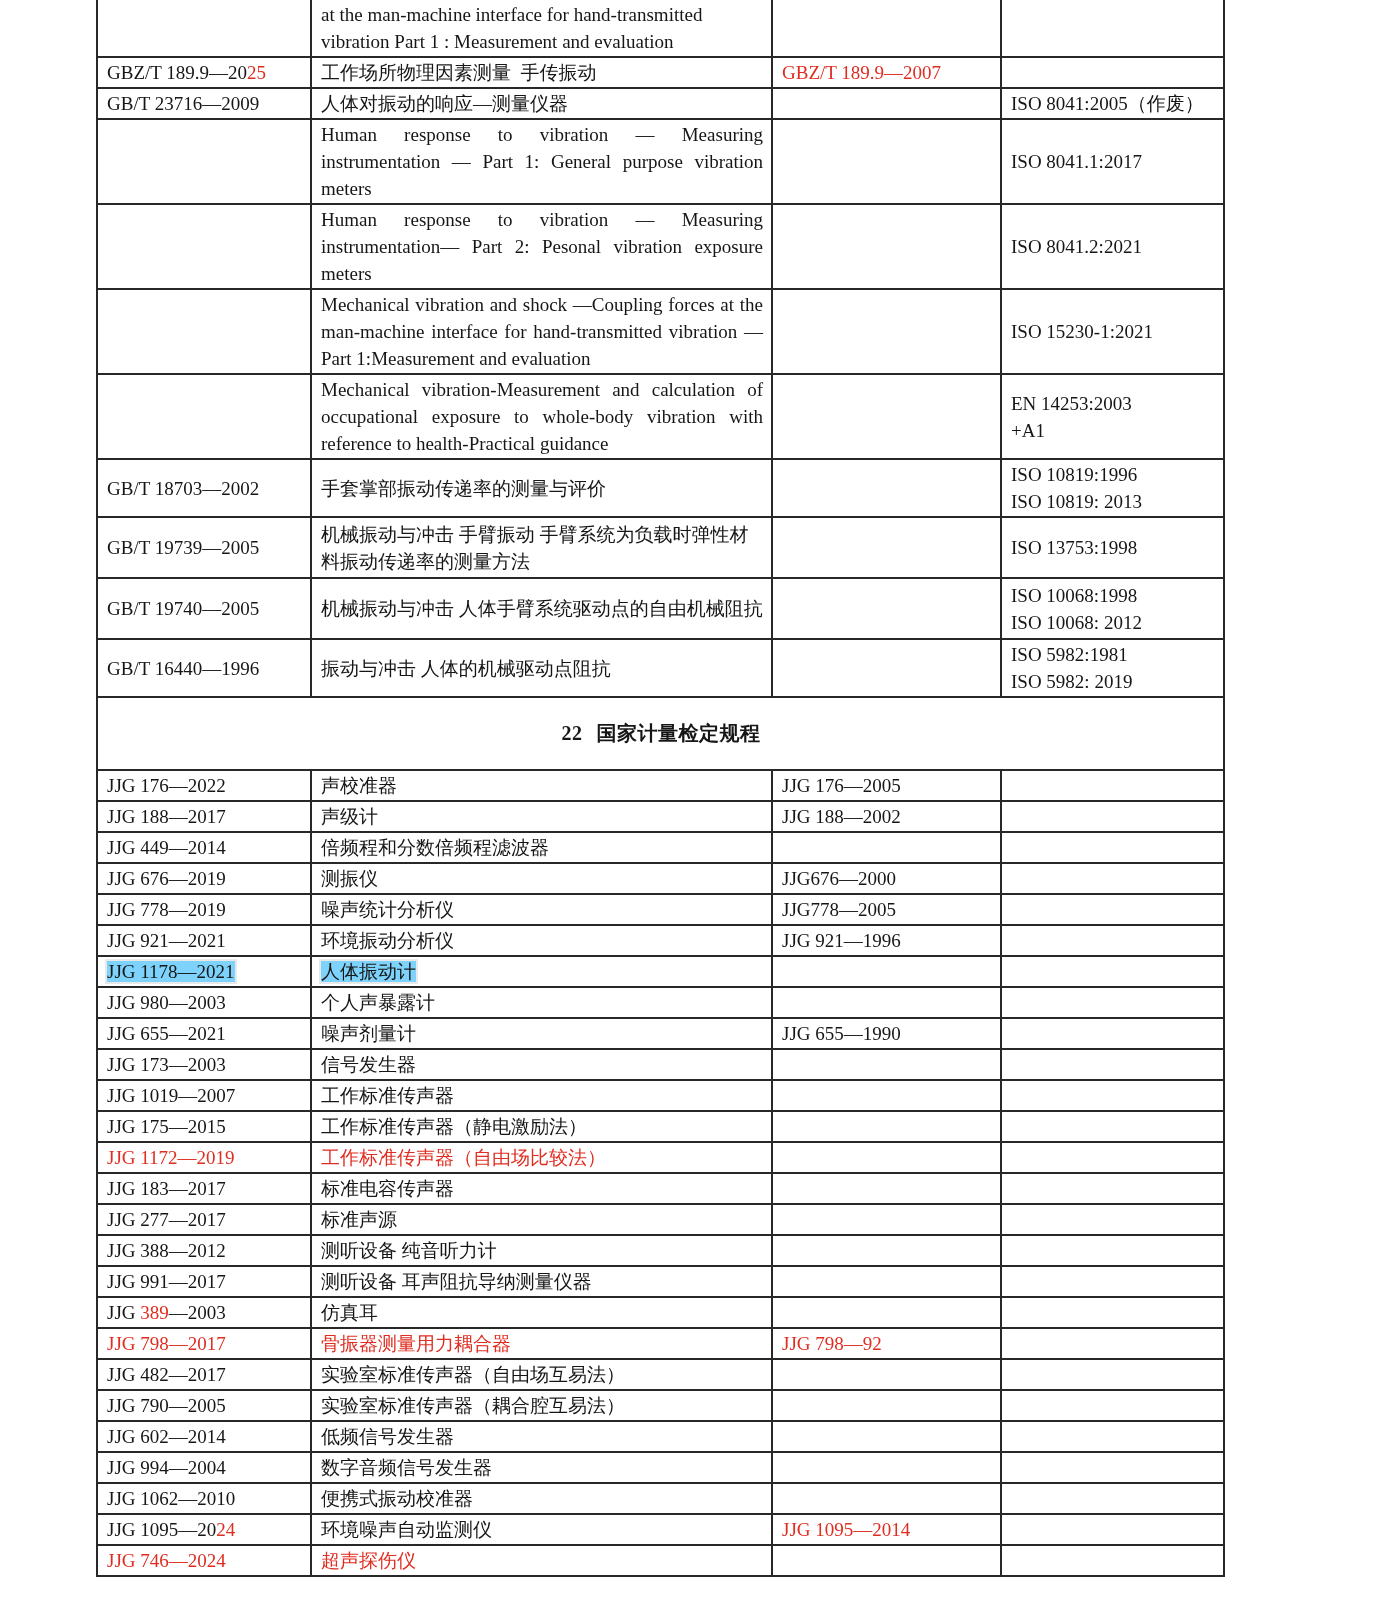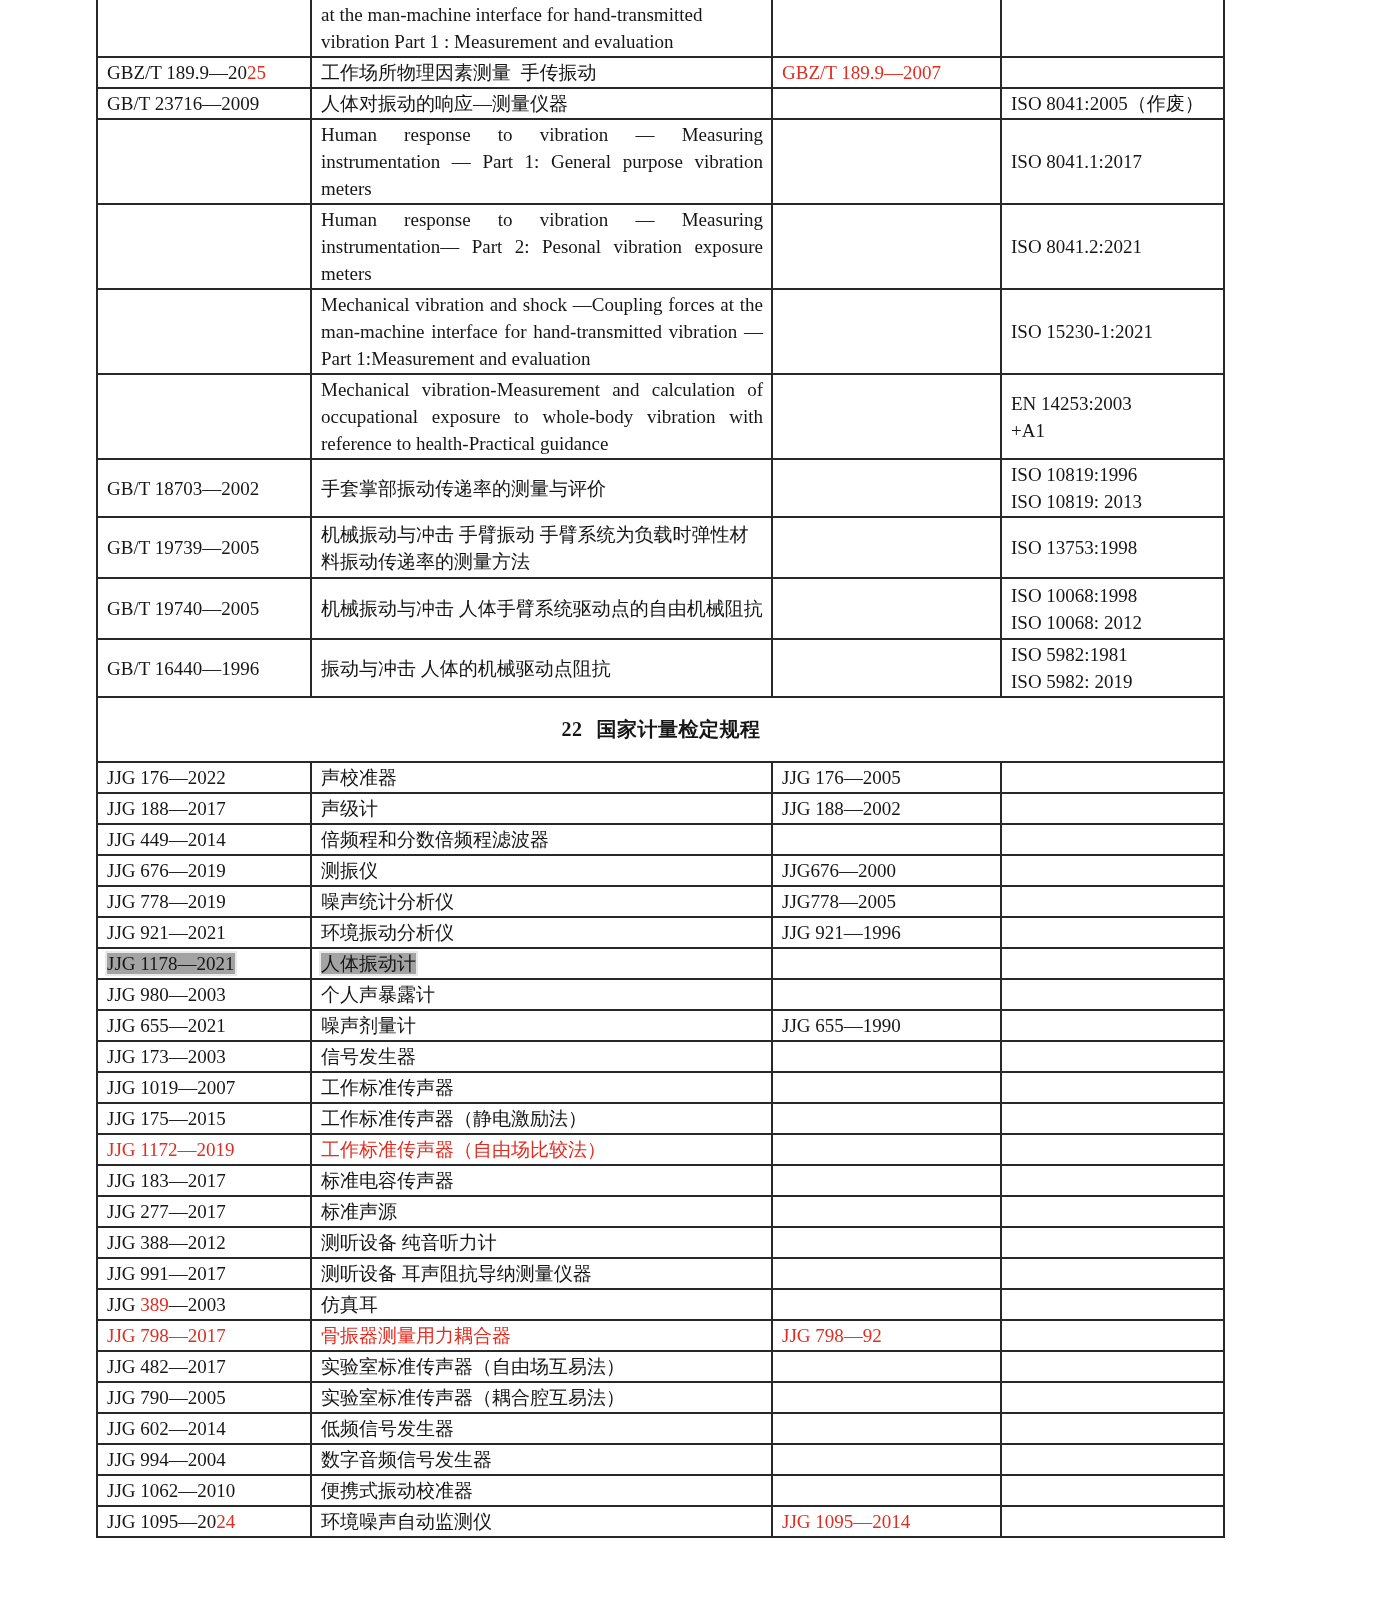--- a/index.html
+++ b/index.html
@@ -19,21 +19,21 @@
     white-space:pre-wrap;word-break:break-word;overflow:hidden;
   }
   tr.first-row td{border-top:none;}
   td.justify{text-align:justify;text-align-last:left;}
   td.section-cell{
     text-align:center;font-weight:bold;font-size:20px;
     letter-spacing:0.5px;
   }
   .sec-num{margin-right:14px;}
   .red{color:var(--red,#e02d21);}
-  .hl{background:#a3a3a3;box-shadow:0 0 0 2px #e9e9e9;}
+  .hl{background:#7dd3fc;box-shadow:0 0 0 2px #e9e9e9;}
 </style>
 </head>
 <body>
 
 <table class="standards">
   <colgroup>
     <col class="c1">
       <col class="c2">
       <col class="c3">
       <col class="c4">
@@ -103,21 +103,21 @@
         <td><span>ISO 10068:1998
 ISO 10068: 2012</span></td>
       </tr>
       <tr style="height: 58px;">
         <td><span>GB/T 16440—1996</span></td>
         <td><span>振动与冲击 人体的机械驱动点阻抗</span></td>
         <td></td>
         <td><span>ISO 5982:1981
 ISO 5982: 2019</span></td>
       </tr>
-      <tr style="height: 65px;">
+      <tr style="height: 73px;">
         <td colspan="4" class="section-cell"><span class="sec-num">22</span><span>国家计量检定规程</span></td>
       </tr>
       <tr style="height: 31px;">
         <td><span>JJG 176—2022</span></td>
         <td><span>声校准器</span></td>
         <td><span>JJG 176—2005</span></td>
         <td></td>
       </tr>
       <tr style="height: 31px;">
         <td><span>JJG 188—2017</span></td>
@@ -254,16 +254,22 @@
       <tr style="height: 31px;">
         <td><span>JJG 1062—2010</span></td>
         <td><span>便携式振动校准器</span></td>
         <td></td>
         <td></td>
       </tr>
       <tr style="height: 31px;">
         <td><span>JJG 1095—20</span><span class="red">24</span></td>
         <td><span>环境噪声自动监测仪</span></td>
         <td><span class="red">JJG 1095—2014</span></td>
+        <td></td>
+      </tr>
+      <tr style="height: 31px;">
+        <td><span class="red">JJG 746—2024</span></td>
+        <td><span class="red">超声探伤仪</span></td>
+        <td></td>
         <td></td>
       </tr>
     </tbody>
 </table>
 
 </body></html>

